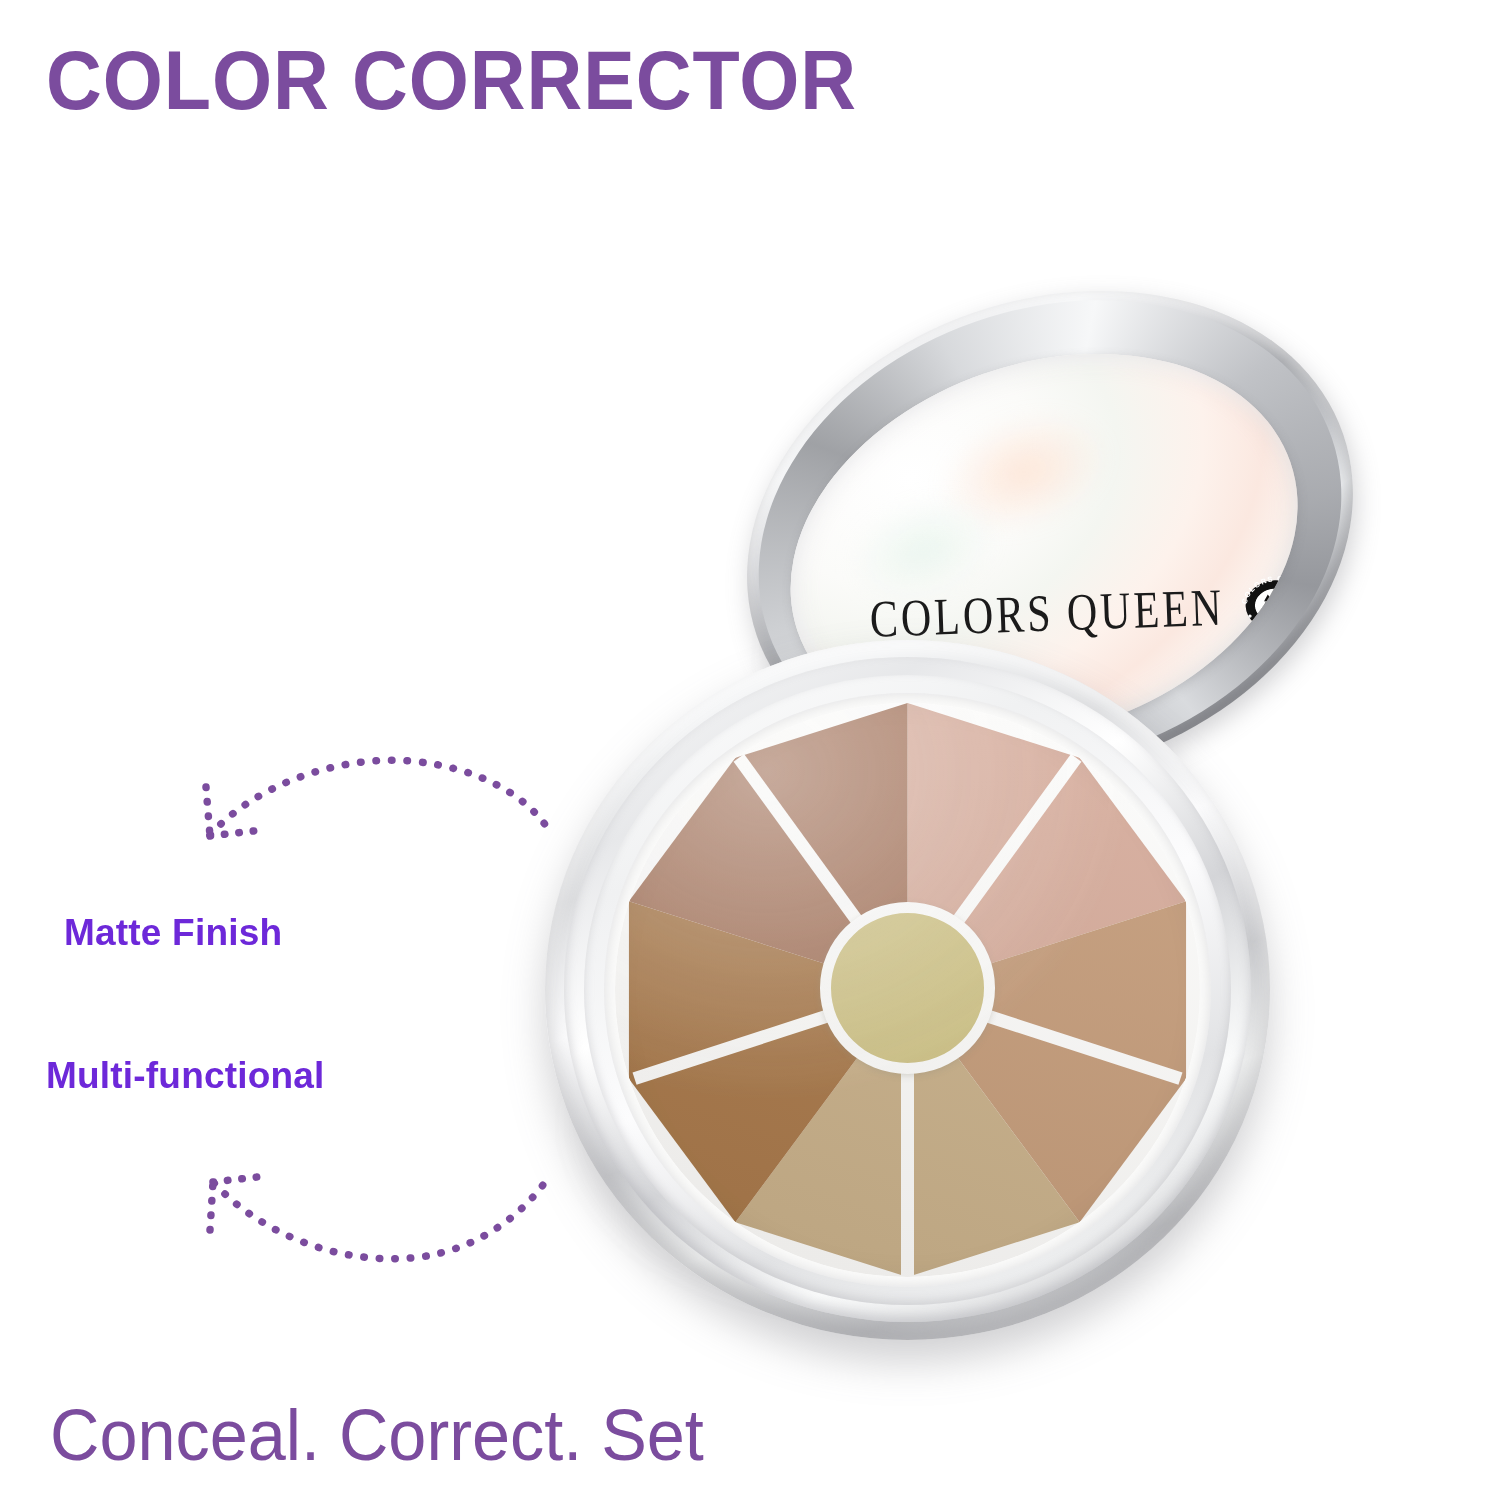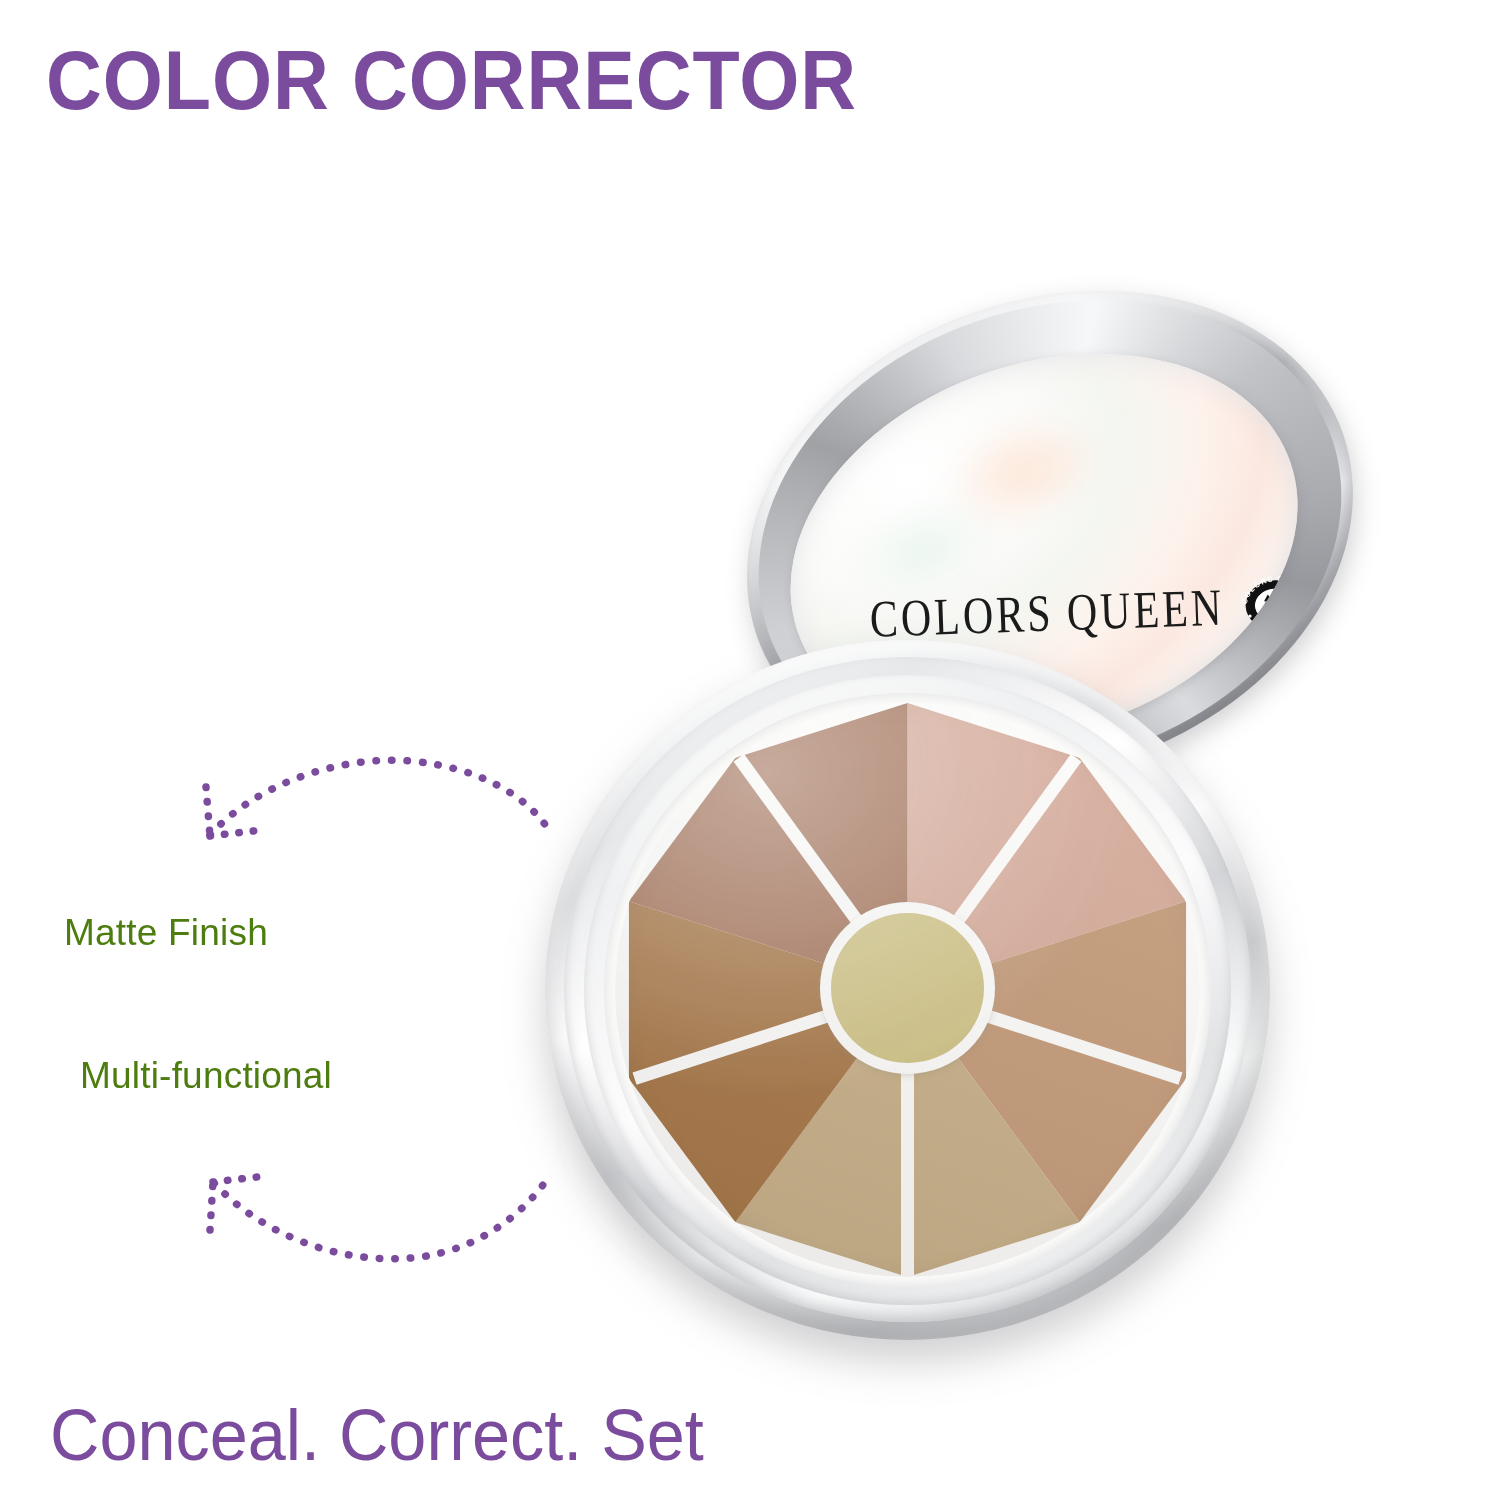--- a/index.html
+++ b/index.html
@@ -48,28 +48,28 @@
     color: #7B4C9E;
     transform: scaleX(0.95);
     transform-origin: left top;
     white-space: nowrap;
   }
 
   
   .feature-label {
     position: absolute;
     font-family: "Liberation Sans", sans-serif;
-    font-weight: 400;
+    font-weight: 700;
     font-size: 37px;
     letter-spacing: 0.2px;
-    color: #4d7c0f;
+    color: #6d28d9;
     white-space: nowrap;
   }
   #feature-0 { left: 64px; top: 912px; }
-  #feature-1 { left: 80px; top: 1055px; }
+  #feature-1 { left: 46px; top: 1055px; }
 
   
   .arrow-svg {
     position: absolute;
     pointer-events: none;
   }
   #arrow-top  { left: 180px; top: 735px;  width: 420px; height: 170px; }
   #arrow-bot  { left: 180px; top: 1145px; width: 420px; height: 170px; }
 
   

